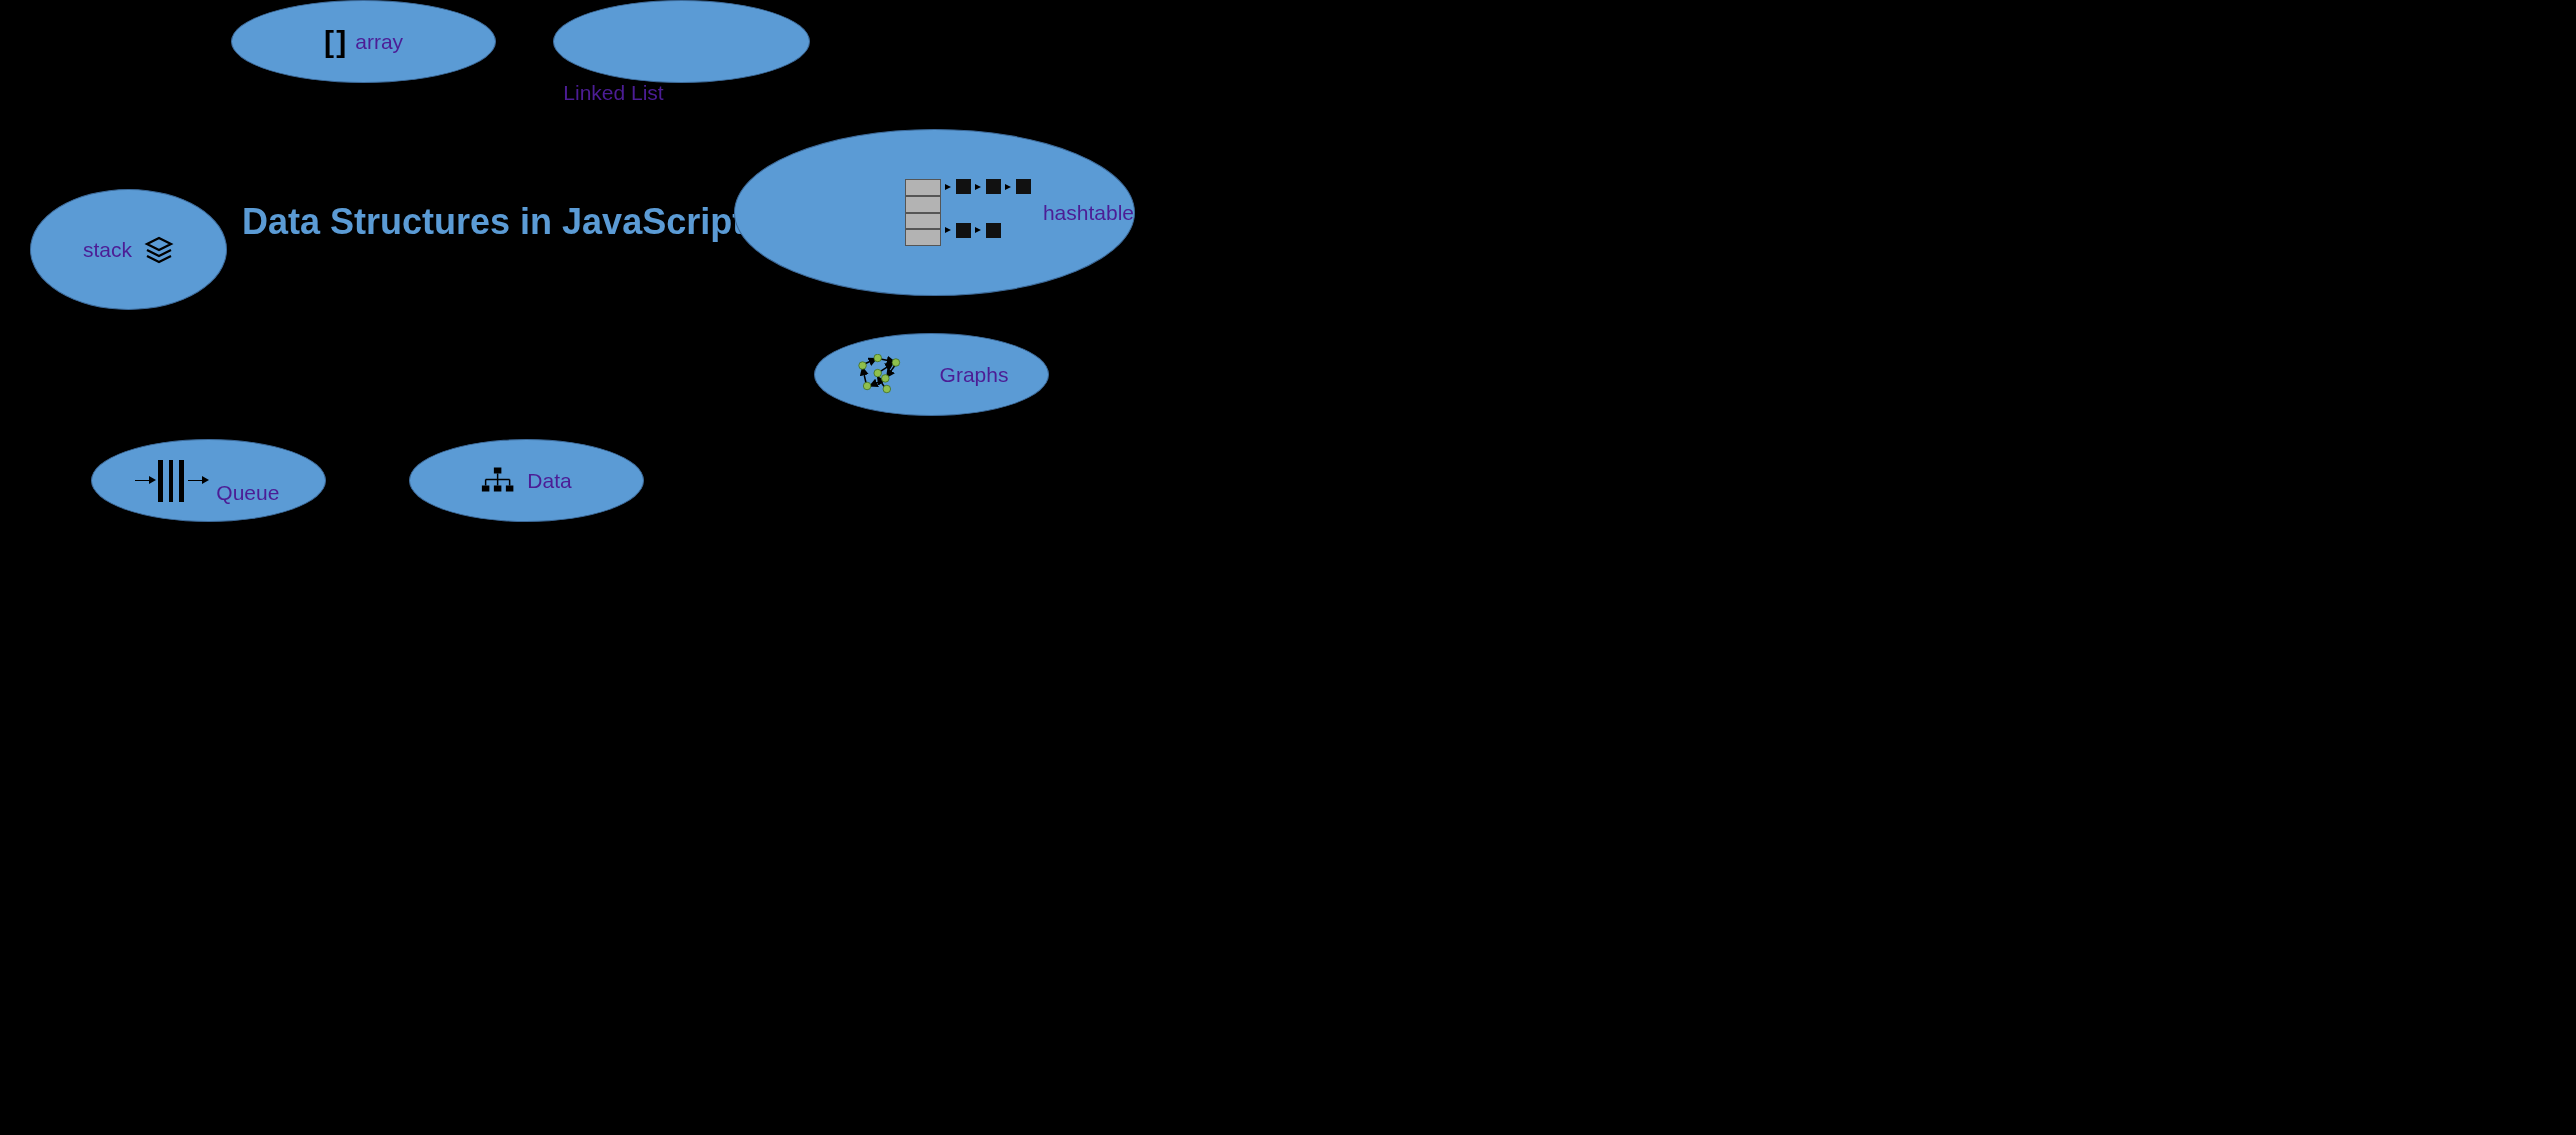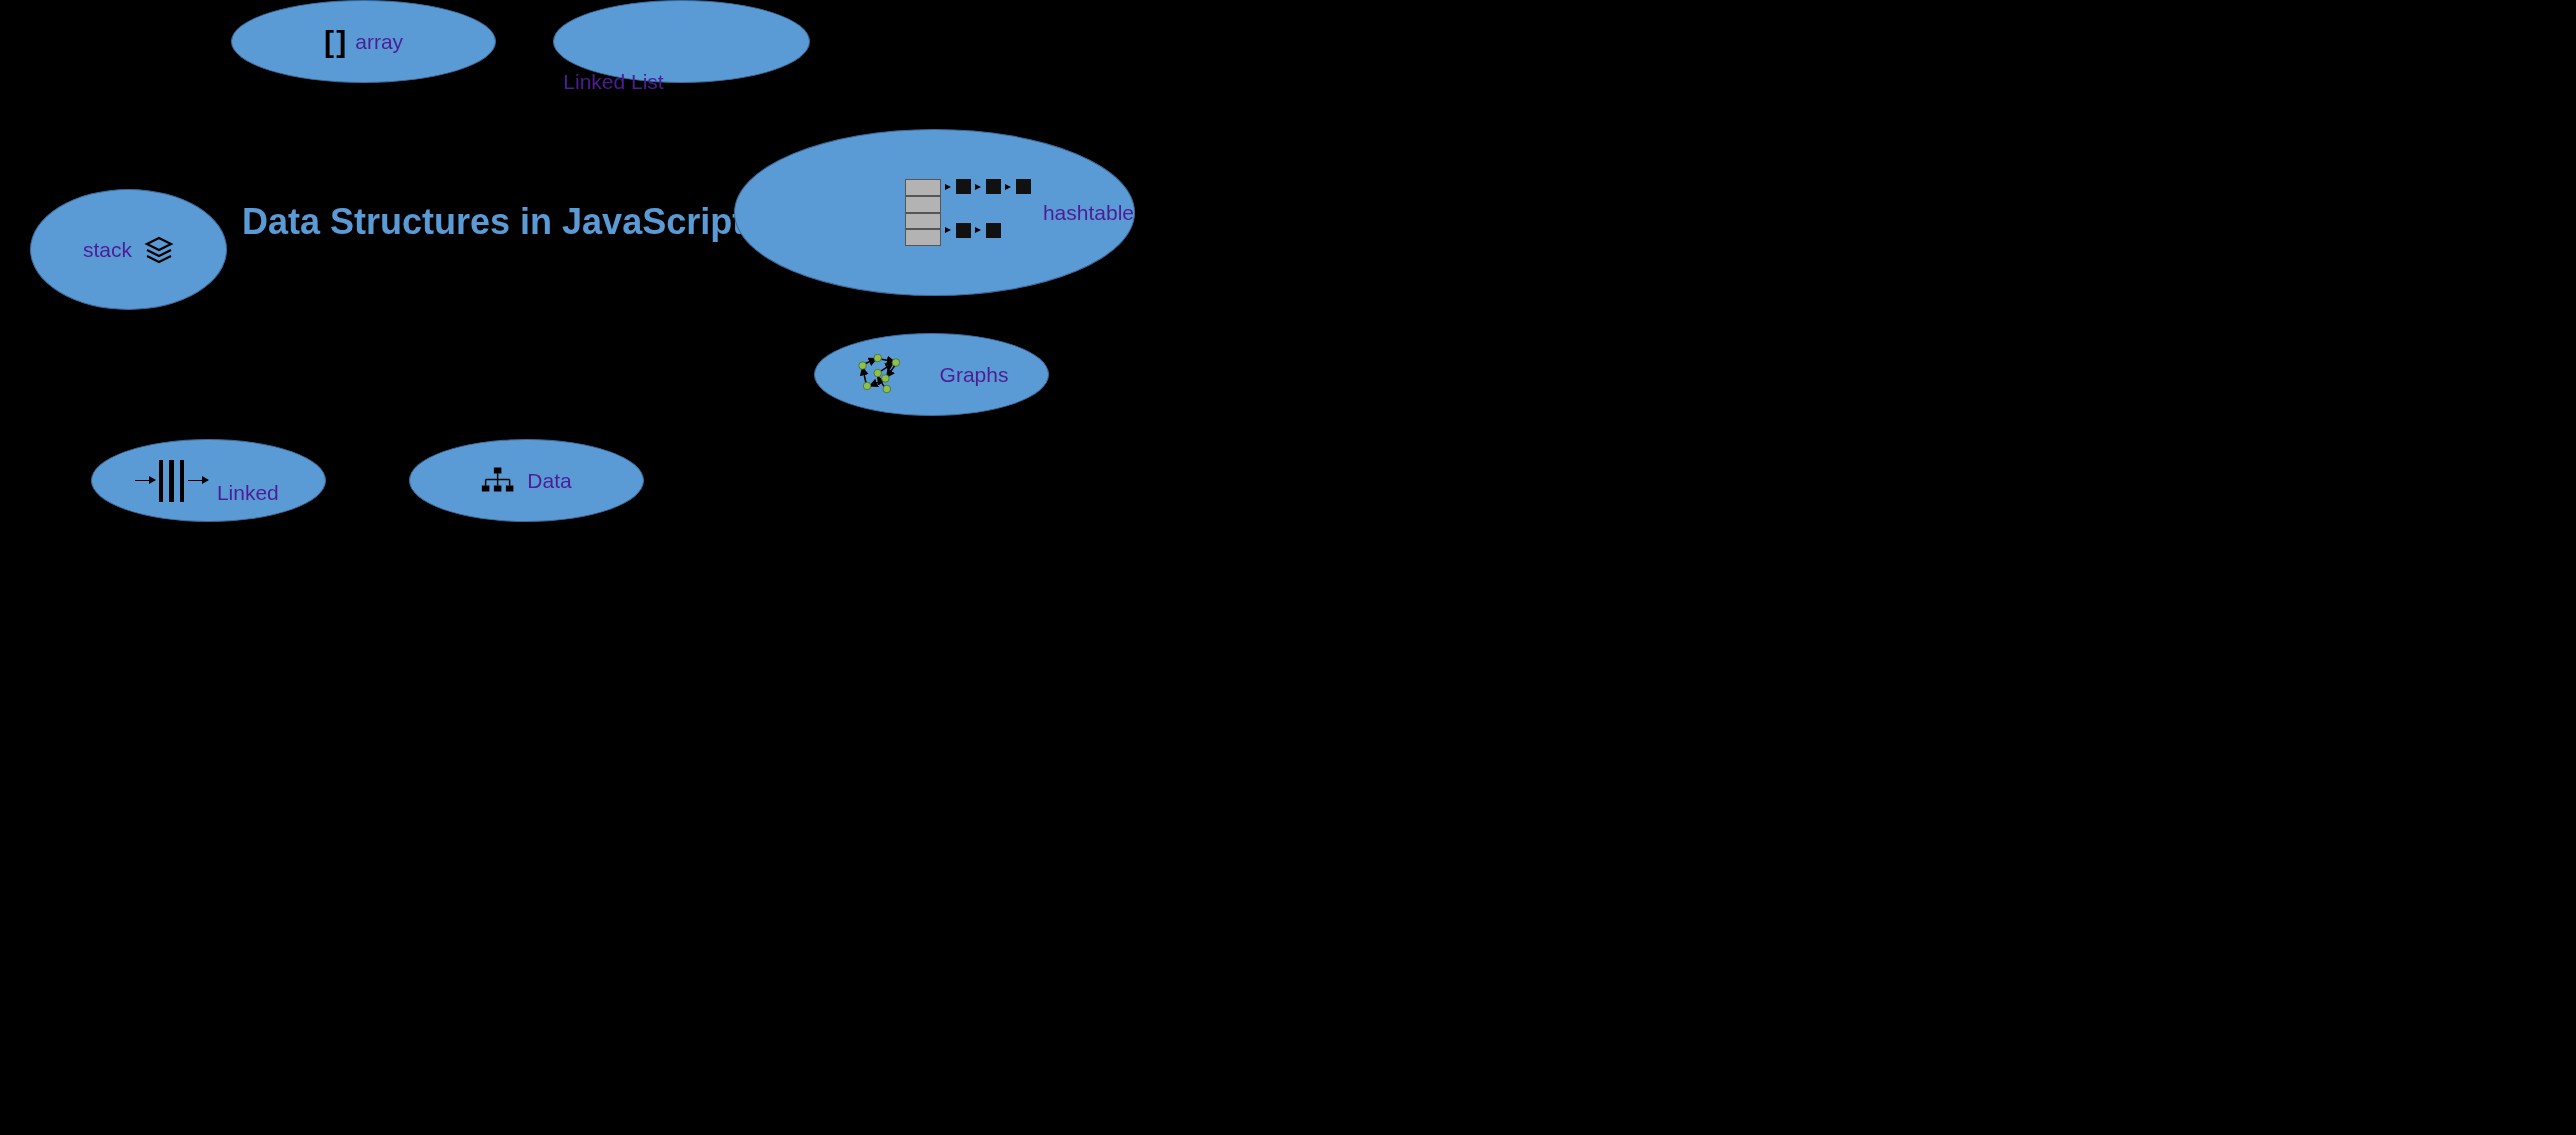--- a/index.html
+++ b/index.html
@@ -57,21 +57,21 @@
   .ll-boxes { display: flex; align-items: center; gap: 10.6px; position: relative; top: -13.6px; }
   .ll-box { width: 23px; height: 23px; background: #6cba44; border: 1.5px solid #3d7a1f; }
   .ll-arr { position: relative; width: 10.6px; }
   .ll-arr::after {
     content: ""; position: absolute; left: -10.6px; top: -3px;
     border-left: 7.6px solid #000; border-top: 4.5px solid transparent; border-bottom: 4.5px solid transparent;
   }
   .ll-arr::before {
     content: ""; position: absolute; left: -16.7px; top: -0.8px; width: 7.6px; height: 1.5px; background:#000;
   }
-  #linked .label { position: relative; top: 0; left: -68px; margin-top: 46px; }
+  #linked .label { position: relative; top: 11px; left: -68px; margin-top: 46px; }
   #linked { flex-direction: column; }
   .ll-wrap { display:flex; flex-direction:column; align-items:center; }
 
   
   .stack-icon svg { width: 30px; height: 30px; }
 
   
   .hash-icon { display:flex; align-items:flex-start; gap: 4.5px; }
   .hash-col { display:flex; flex-direction:column; }
   .hash-slot { width: 36px; height: 16.7px; background:#b3b3b3; border:0.8px solid #555; }
@@ -189,21 +189,21 @@
 </div>
 
 <div id="queue" class="ellipse">
   <div class="queue-icon icon">
     <div class="queue-arr"></div>
     <div class="queue-bar"></div>
       <div class="queue-bar"></div>
       <div class="queue-bar"></div>
     <div class="queue-arr"></div>
   </div>
-  <span class="label">Linked</span>
+  <span class="label">Queue</span>
 </div>
 
 <div id="tree" class="ellipse">
   <span class="icon tree-icon">
     <svg viewBox="0 0 45 40">
       <g stroke="#000" stroke-width="2" fill="none">
         <line x1="22" y1="10" x2="22" y2="18"></line>
         <line x1="6" y1="18" x2="38" y2="18"></line>
         <line x1="6" y1="18" x2="6" y2="26"></line>
         <line x1="22" y1="18" x2="22" y2="26"></line>

